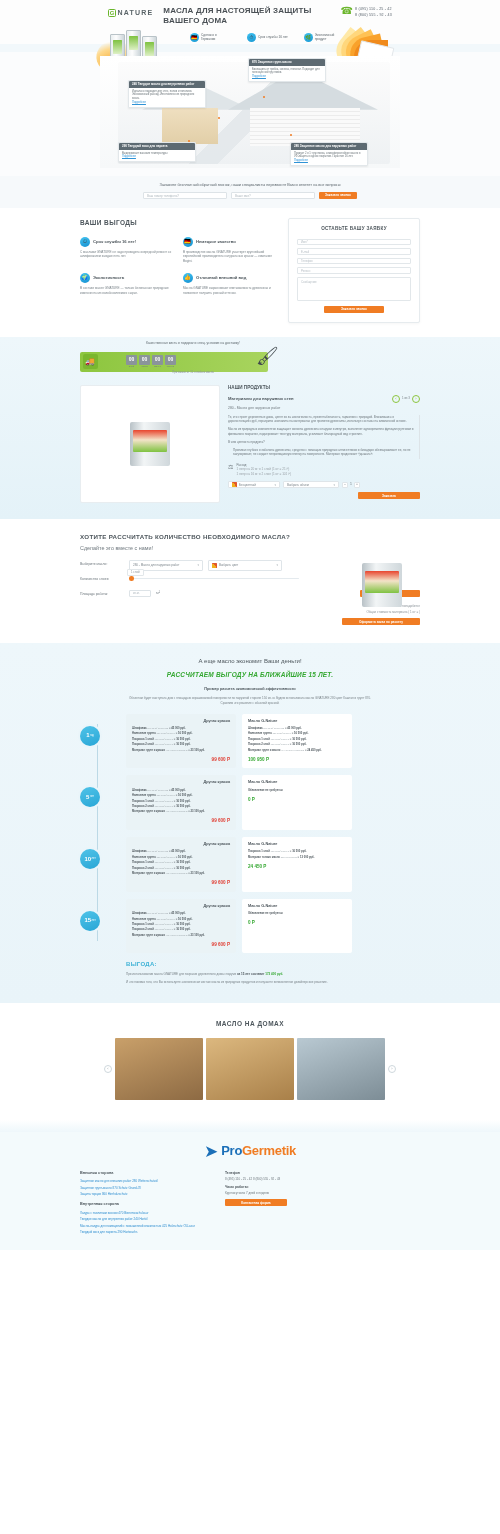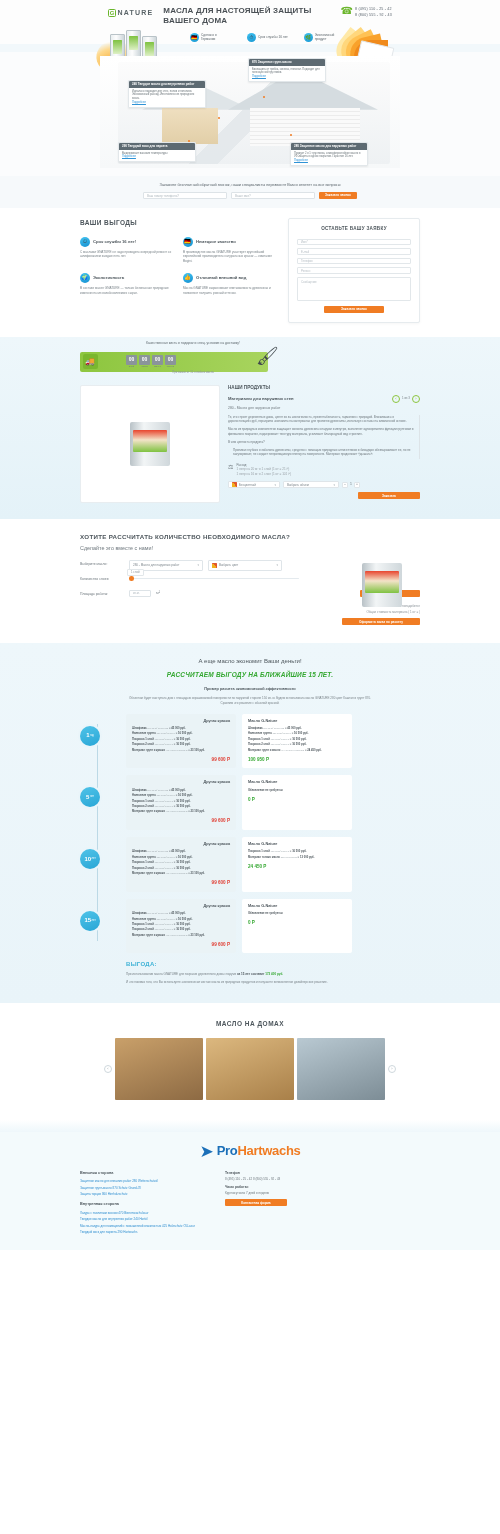--- a/index.html
+++ b/index.html
@@ -650,21 +650,21 @@
     </div>
   </div>
 
   <div class="ft-wave"></div>
 
   <div class="footer">
     <div class="wrap">
       <div class="ft-logo">
         <div class="ft-logo-ic">➤</div>
         <div class="ft-logo-t">
-          <span>Pro</span><em>Hartwachs</em>
+          <span>Pro</span><em>Germetik</em>
         </div>
       </div>
       <div class="ft-cols">
         <div class="ft-col">
           <div class="ft-h">Внешняя сторона</div>
           <a class="ft-l">Защитное масло для внешних работ 280 Wetterschutzöl</a>
           <a class="ft-l">Защитное грунт-масло 870 Schutz Grund-Öl</a>
           <a class="ft-l">Защита торцов 860 Hirnholzschutz</a>
 
           <div class="ft-h" style="margin-top:6px;">Внутренняя сторона</div>

